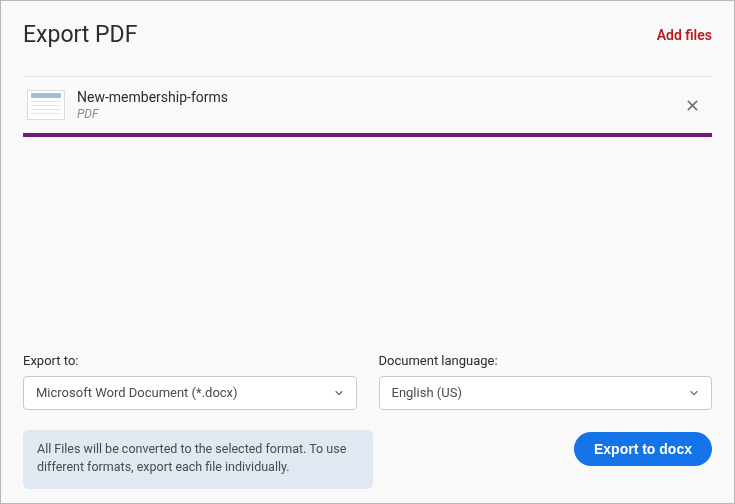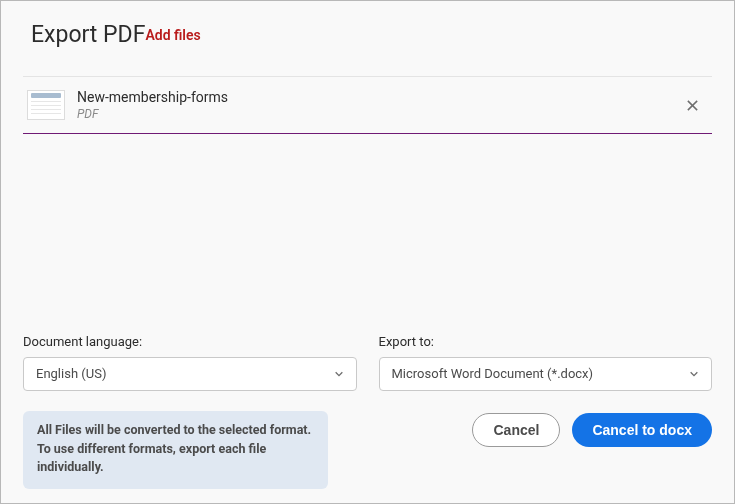--- a/index.html
+++ b/index.html
@@ -17,38 +17,38 @@
     .dialog {
       width: 735px;
       height: 504px;
       border: 1px solid #b8b8b8;
       background: #f9f9f9;
       position: relative;
       padding: 20px 22px;
     }
     .header {
       display: flex;
+      justify-content: space-between;
       align-items: center;
       margin-bottom: 28px;
-      margin-left: 8px;
     }
     .title {
       font-size: 23px;
       font-weight: 400;
       color: #2c2c2c;
     }
     .add-files {
       color: #b91c1c;
       font-size: 14px;
       font-weight: 600;
       cursor: pointer;
     }
     .file-list {
       border-top: 1px solid #e4e4e4;
-      border-bottom: 1px solid #701a75;
+      border-bottom: 4px solid #701a75;
     }
     .file-row {
       display: flex;
       align-items: center;
       padding: 12px 10px 12px 4px;
       gap: 12px;
     }
     .file-thumb {
       width: 38px;
       height: 30px;
@@ -156,23 +156,22 @@
       justify-content: space-between;
       gap: 16px;
     }
     .hint-bubble {
       background: #e0e8f2;
       border-radius: 6px;
       padding: 10px 14px 12px 14px;
       font-size: 12.5px;
       line-height: 1.5;
       color: #4b4b4b;
-      width: 305px;
+      width: 350px;
       position: relative;
-      font-weight: bold;
     }
     .hint-bubble::before {
       content: "";
       position: absolute;
       top: -8px;
       left: 70px;
       width: 40px;
       height: 16px;
       background: radial-gradient(ellipse 50px 16px at 50% 100%, #e0e8f2 50%, transparent 52%);
     }
@@ -225,45 +224,44 @@
         <svg viewBox="0 0 14 14" fill="none" stroke="currentColor" stroke-width="1.6">
           <line x1="2" y1="2" x2="12" y2="12"></line>
           <line x1="12" y1="2" x2="2" y2="12"></line>
         </svg>
       </div>
     </div>
   </div>
 
   <div class="bottom-area">
     <div class="controls-row">
+
+      <div class="control-group">
+        <div class="control-label">Export to:</div>
+        <div class="select-box">
+          <span>Microsoft Word Document (*.docx)</span>
+          <svg class="chevron" viewBox="0 0 12 12" fill="none" stroke="currentColor" stroke-width="1.6">
+            <polyline points="2,4 6,8 10,4"></polyline>
+          </svg>
+        </div>
+      </div>
 
       <div class="control-group">
         <div class="control-label">Document language:</div>
         <div class="select-box">
           <span>English (US)</span>
           <svg class="chevron" viewBox="0 0 12 12" fill="none" stroke="currentColor" stroke-width="1.6">
             <polyline points="2,4 6,8 10,4"></polyline>
           </svg>
         </div>
       </div>
 
-      <div class="control-group">
-        <div class="control-label">Export to:</div>
-        <div class="select-box">
-          <span>Microsoft Word Document (*.docx)</span>
-          <svg class="chevron" viewBox="0 0 12 12" fill="none" stroke="currentColor" stroke-width="1.6">
-            <polyline points="2,4 6,8 10,4"></polyline>
-          </svg>
-        </div>
-      </div>
-
     </div>
 
     <div class="footer-row">
       <div class="hint-bubble">All Files will be converted to the selected format. To use different formats, export each file individually.</div>
       <div class="actions">
-        <button class="btn btn-cancel">Cancel</button>
-        <button class="btn btn-primary">Cancel to docx</button>
+        <button class="btn btn-primary">Export to docx</button>
       </div>
     </div>
   </div>
 
 </div>
 
 </body></html>

